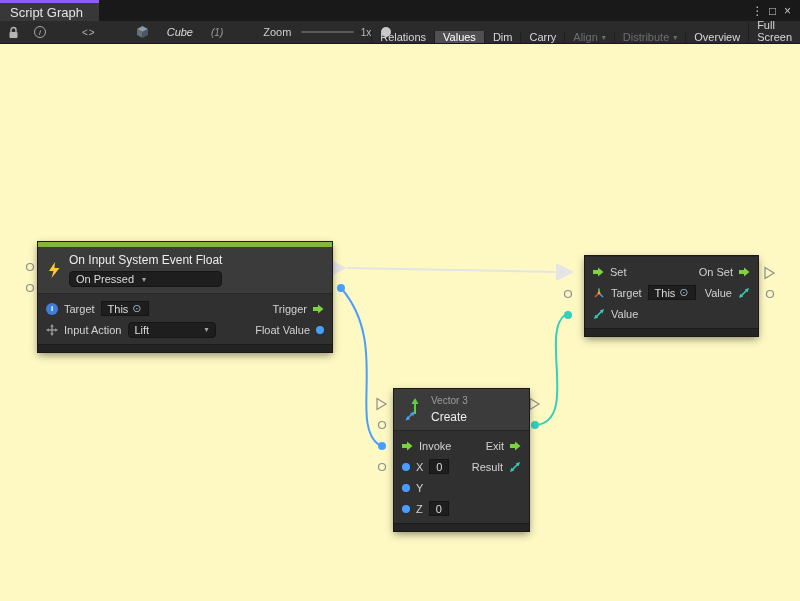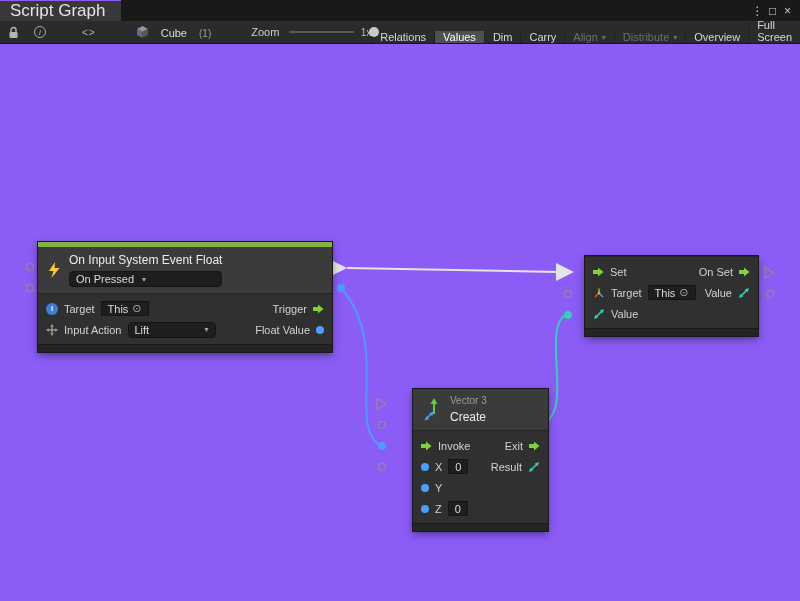--- a/index.html
+++ b/index.html
@@ -10,48 +10,48 @@
     --connection-white:#E4E4E4;
   }
   *{box-sizing:border-box;margin:0;padding:0;}
   html,body{background:#111;}
   body{font-family:"Liberation Sans","DejaVu Sans",sans-serif;}
   .window{position:relative;width:800px;height:601px;background:#212121;overflow:hidden;}
 
   
   .tabbar{height:21px;background:#191919;display:flex;align-items:stretch;}
   .tab{background:#383838;padding:0 16px 0 10px;display:flex;align-items:center;
-       font-size:17px;color:#e4e4e4;border-top:1px solid #8b5cf6;}
+       font-size:13px;color:#e4e4e4;border-top:3px solid #8b5cf6;}
   .window-controls{margin-left:auto;display:flex;align-items:center;padding-right:5px;color:#c8c8c8;}
   .window-controls span{width:15px;text-align:center;font-size:12px;line-height:1;cursor:default;}
 
   
   .toolbar{height:23px;background:#2b2b2b;border-bottom:1px solid #171717;
            display:flex;align-items:center;font-size:11px;color:#d4d4d4;}
   .tool-icon{display:flex;align-items:center;justify-content:center;height:100%;padding:0 4px;}
   .lock-wrap{margin-left:4px;}
   .info-wrap{margin-left:7px;}
   .code-wrap{margin-left:28px;color:#b5b5b5;font-size:10px;letter-spacing:1px;}
   .info-circle{width:12px;height:12px;border:1px solid #a8a8a8;border-radius:50%;
                display:flex;align-items:center;justify-content:center;font-size:8px;color:#bdbdbd;font-style:italic;}
-  .target-crumb{display:flex;align-items:flex-end;gap:12px;margin-left:36px;color:#dcdcdc;}
+  .target-crumb{display:flex;align-items:center;gap:18px;margin-left:36px;color:#dcdcdc;font-style:italic;}
   .target-count{color:#9a9a9a;font-size:10px;}
   .zoom-label{margin-left:40px;color:#cfcfcf;}
   .slider{position:relative;width:90px;height:12px;margin-left:10px;}
   .slider .track{position:absolute;left:0;right:0;top:5px;height:2px;background:#5a5a5a;border-radius:1px;}
   .slider .handle{position:absolute;top:1px;left:80px;width:10px;height:10px;border-radius:50%;background:#c9c9c9;}
   .zoom-value{margin-left:7px;color:#bdbdbd;font-size:10px;}
   .tb-group{margin-left:auto;display:flex;height:100%;align-items:flex-end;}
   .tb-seg{display:flex;align-items:center;gap:4px;padding:0 8px;border-left:1px solid #202020;color:#d8d8d8;}
   .tb-seg.active{background:#505050;color:#fff;}
   .tb-seg.disabled{color:#6e6e6e;}
   .tb-seg .caret{font-size:8px;color:inherit;}
 
   
-  .canvas{position:relative;width:800px;height:557px;background:#8b5cf6;overflow:hidden;}
+  .canvas{position:relative;width:800px;height:557px;background:#fef9c3;overflow:hidden;}
   .connections{position:absolute;left:0;top:0;z-index:1;}
 
   
   .node{position:absolute;z-index:2;background:#303030;font-size:11px;color:#d6d6d6;
         box-shadow:0 0 0 1px #191919,0 3px 8px rgba(0,0,0,.45);}
   .accent-bar{height:5px;background:var(--accent-green);}
   .node-header{background:#3b3b3b;display:flex;align-items:center;gap:8px;padding:6px 9px;}
   .header-col{display:flex;flex-direction:column;gap:4px;}
   .node-title{font-size:12px;color:#ededed;}
   .node-subtitle{font-size:10px;color:#9c9c9c;}
@@ -218,21 +218,21 @@
           </span>
           <span class="port-right">
             <span class="port-label">Float Value</span>
             <span class="dot"></span>
           </span>
         </div>
       </div>
       <div class="node-footer"></div>
     </div>
 
-    <div class="node" id="node-vector3" style="left:413px;top:345px;width:135px;">
+    <div class="node" id="node-vector3" style="left:394px;top:345px;width:135px;">
       <div class="node-header">
         <span class="icon-wrap">
           <svg width="20" height="24" viewBox="0 0 20 24">
             <line x1="12" y1="16" x2="12" y2="5" stroke="#5BD13F" stroke-width="2"></line>
             <polygon points="12,0 8.5,6 15.5,6" fill="#5BD13F"></polygon>
             <line x1="4.5" y1="20.5" x2="9.5" y2="15.5" stroke="#4A9EFF" stroke-width="1.6"></line>
             <polygon points="2.5,22.5 7.2,21.2 4.3,18.3" fill="#4A9EFF"></polygon>
             <polygon points="11.5,13.5 10.2,18.2 7.3,15.3" fill="#4A9EFF"></polygon>
           </svg>
         </span>

